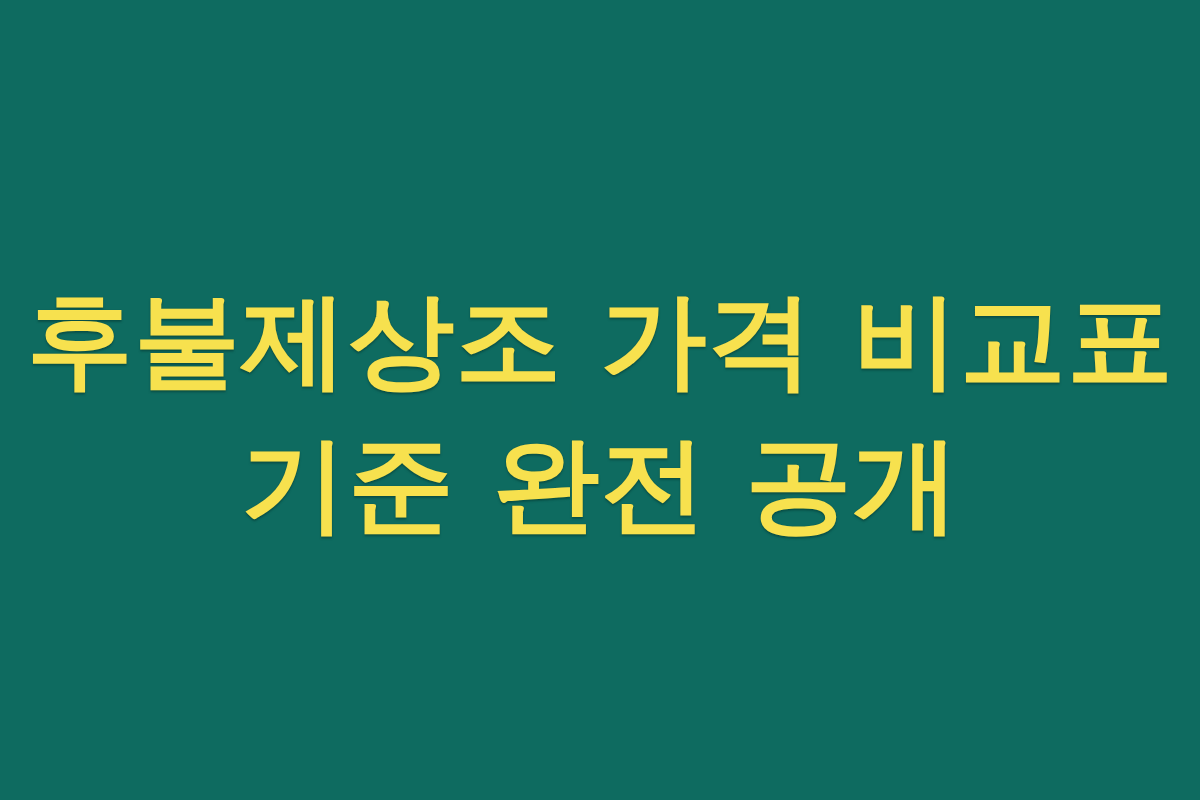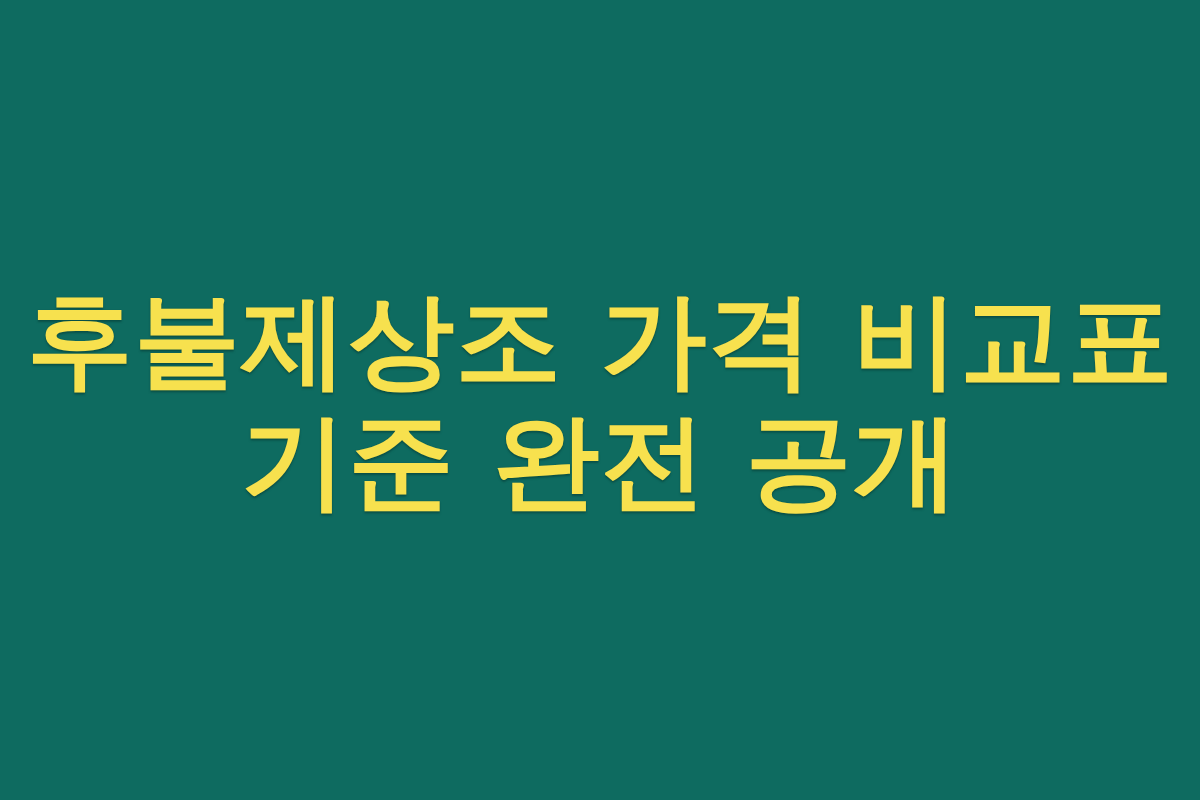--- a/index.html
+++ b/index.html
@@ -29,21 +29,21 @@
   
   .headline-block {
     position: absolute;
     left: 0;
     right: 0;
     top: 288px;
     display: flex;
     flex-direction: column;
     align-items: center;
     justify-content: flex-start;
-    gap: 17px;
+    gap: 40px;
   }
 
   .headline-line {
     display: block;
     margin: 0;
     padding: 0;
     color: #f7e14e;
     font-weight: 700;
     line-height: 1.0;
     letter-spacing: 0.01em;

